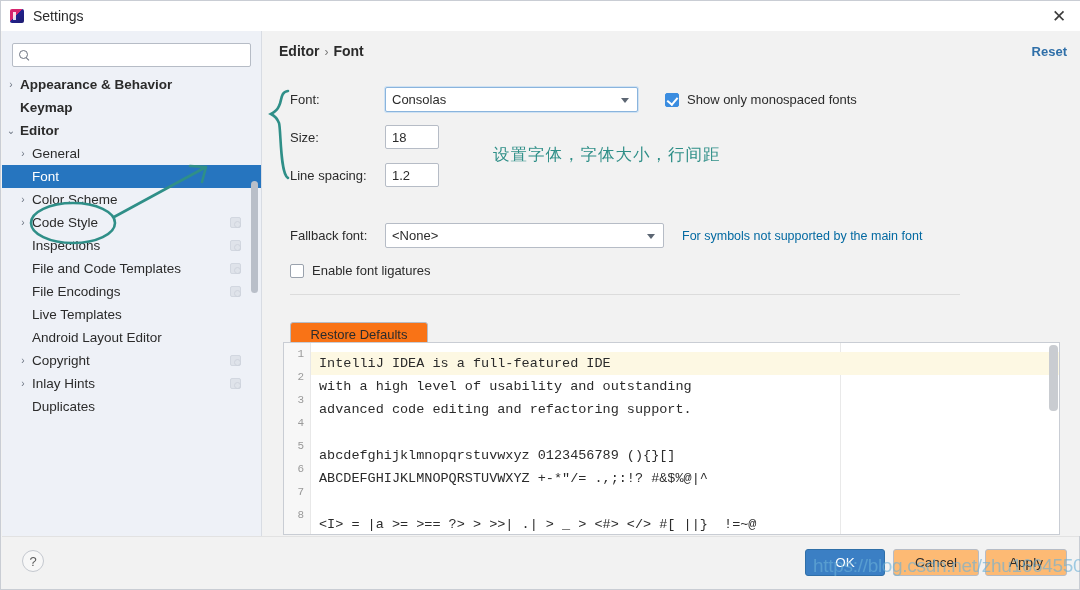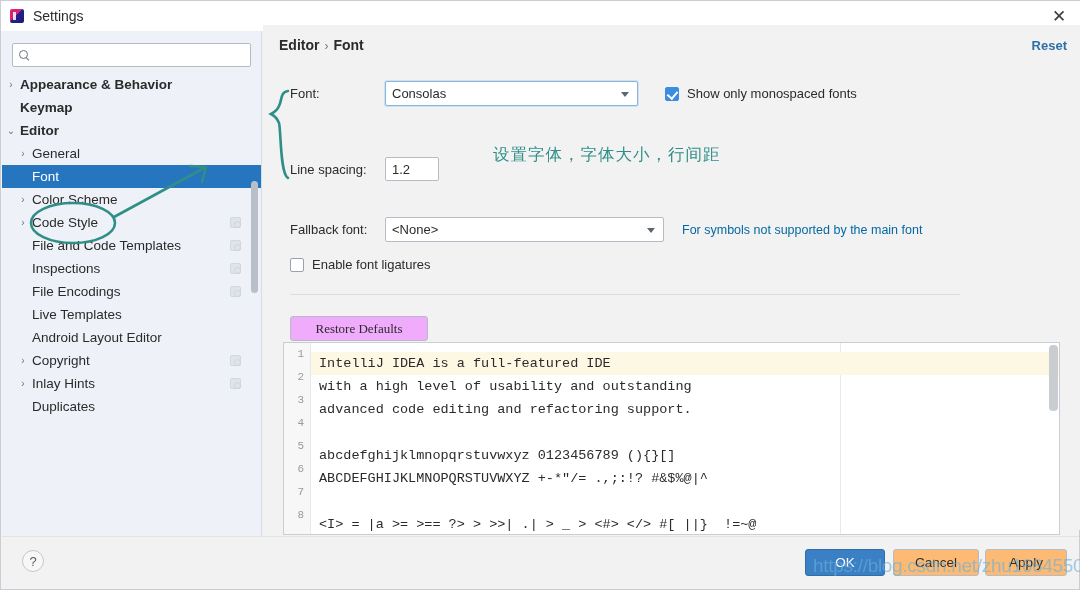--- a/index.html
+++ b/index.html
@@ -98,21 +98,21 @@
   }
   .indent1 { padding-left: 12px; }
 
   .side-scroll {
     position: absolute; right: 3px; top: 150px;
     width: 7px; height: 112px; border-radius: 4px; background: #b9bfc9;
   }
 
   
   .main {
-    position: absolute; left: 262px; top: 24px; width: 817px; height: 505px;
+    position: absolute; left: 262px; top: 30px; width: 817px; height: 505px;
     background: #f2f2f2;
   }
   .crumb {
     position: absolute; left: 16px; top: 12px;
     font-size: 14px; font-weight: bold; color: #2b2b2b;
   }
   .crumb .sep { font-weight: normal; color: #7a7a7a; margin: 0 5px; font-size: 12px; }
   .reset-link {
     position: absolute; right: 13px; top: 13px;
     font-size: 13px; color: #2f6fa8; font-weight: bold;
@@ -155,25 +155,24 @@
   .cb-label { font-size: 13px; color: #2b2b2b; }
 
   .hint { font-size: 12.5px; color: #0369a1; }
 
   .divider {
     position: absolute; left: 289px; top: 293px; width: 670px; height: 1px;
     background: #dcdcdc;
   }
 
   .btn {
-    background: #f0abfc; border: 1px solid #b6bcc6; border-radius: 3px;
+    background: #f97316; border: 1px solid #b6bcc6; border-radius: 3px;
     font-size: 13px; color: #2b2b2b; height: 25px;
     display: flex; align-items: center; justify-content: center;
     padding: 0 12px;
-    font-family: Liberation Serif, serif;
   }
 
   
   .anno { position: absolute; pointer-events: none; }
   .cn-note {
     position: absolute; left: 492px; top: 143px;
     font-size: 16.5px; color: #2f8f88; letter-spacing: 1px;
     font-family: "DejaVu Sans", sans-serif;
   }
 
@@ -286,26 +285,26 @@
           <span class="arrow">›</span>
           <span class="label">Color Scheme</span>
         </div>
         <div class="tree-row indent1">
           <span class="arrow">›</span>
           <span class="label">Code Style</span>
           <span class="cog"></span>
         </div>
         <div class="tree-row indent1">
           <span class="spacer"></span>
+          <span class="label">Inspections</span>
+          <span class="cog"></span>
+        </div>
+        <div class="tree-row indent1">
+          <span class="spacer"></span>
           <span class="label">File and Code Templates</span>
-          <span class="cog"></span>
-        </div>
-        <div class="tree-row indent1">
-          <span class="spacer"></span>
-          <span class="label">Inspections</span>
           <span class="cog"></span>
         </div>
         <div class="tree-row indent1">
           <span class="spacer"></span>
           <span class="label">File Encodings</span>
           <span class="cog"></span>
         </div>
         <div class="tree-row indent1">
           <span class="spacer"></span>
           <span class="label">Live Templates</span>
@@ -345,20 +344,24 @@
       <div class="combo focus" style="width:253px;">
         <span class="val">Consolas</span>
         <span class="caret"></span>
       </div>
       <div class="cb-row" style="margin-left:27px;">
         <span class="cb checked"></span>
         <span class="cb-label">Show only monospaced fonts</span>
       </div>
     </div>
 
+    <div class="row" style="left:27px; top:94px;">
+      <span class="lbl" style="width:95px;">Size:</span>
+      <div class="textfield" style="width:54px;">18</div>
+    </div>
 
     <div class="row" style="left:27px; top:132px;">
       <span class="lbl" style="width:95px;">Line spacing:</span>
       <div class="textfield" style="width:54px;">1.2</div>
     </div>
 
     <div class="row" style="left:27px; top:192px;">
       <span class="lbl" style="width:95px;">Fallback font:</span>
       <div class="combo" style="width:279px;">
         <span class="val">&lt;None&gt;</span>

